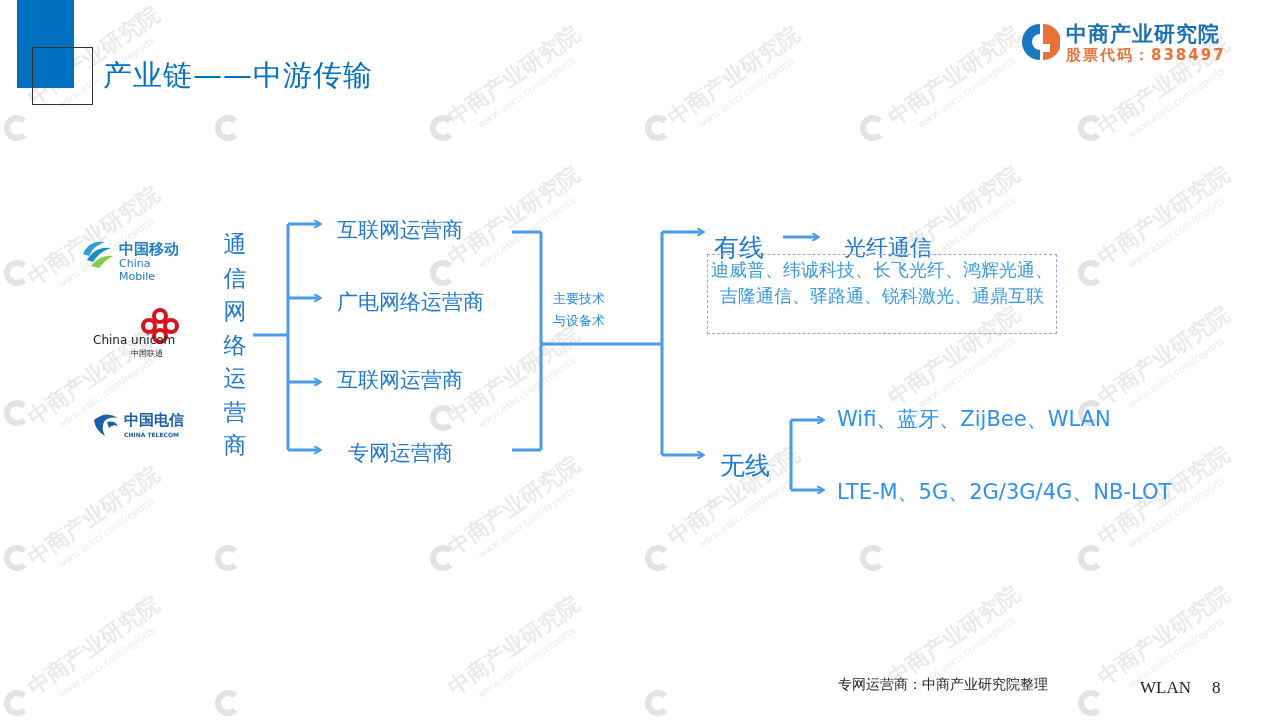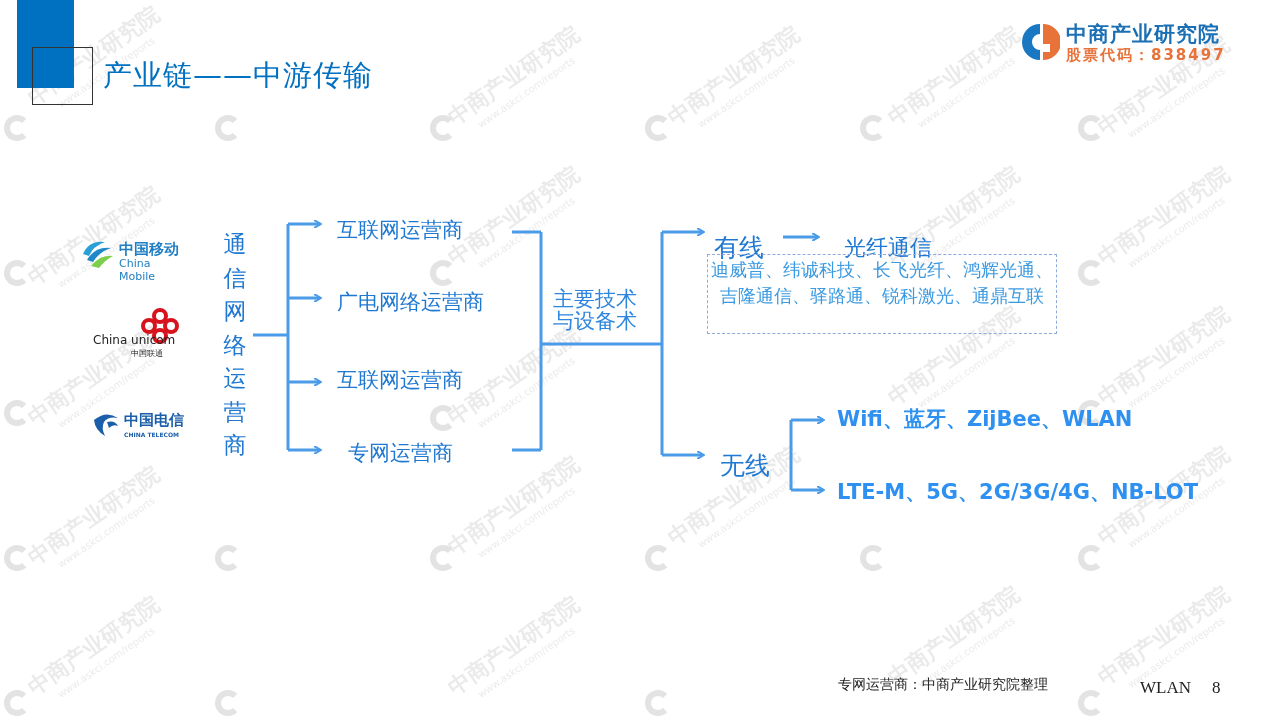--- a/index.html
+++ b/index.html
@@ -14,26 +14,26 @@
   .blue-block { left:17px; top:0; width:57px; height:88px; background:#0070c0; }
   .frame { left:32px; top:47px; width:61px; height:58px; border:1px solid #333; box-sizing:border-box; }
   .title { left:103px; top:56px; font-size:29px; color:#0070c0; letter-spacing:1px; }
   .logo { left:1020px; top:20px; width:220px; height:50px; }
   .logo-mark { position:absolute; left:0; top:2px; width:40px; height:40px; }
   .logo-name { position:absolute; left:46px; top:0; font-size:21px; color:#1a6fb5; font-weight:bold; letter-spacing:1px; }
   .logo-code { position:absolute; left:46px; top:26px; font-size:15px; color:#e8733a; font-weight:bold; letter-spacing:2px; }
   .op-logo { position:absolute; }
   .vert { left:222px; top:228px; width:26px; font-size:23px; color:#1f78d1; line-height:33.5px; text-align:center; }
   .node { position:absolute; font-size:21px; color:#1f78d1; white-space:nowrap; }
-  .tech { left:553px; top:288px; font-size:21px; color:#2e86de; line-height:22px; text-align:center; }
+  .tech { left:553px; top:288px; font-size:13px; color:#2e86de; line-height:22px; text-align:center; }
   .lbl-big { font-size:25px; color:#1f78d1;margin-top:12px; }
   .company-box { left:707px; top:254px; width:350px; height:80px; border:1px dashed #8faadc; box-sizing:border-box;
                  font-family:"DejaVu Serif","Liberation Serif",serif; font-size:18px; color:#3b9ae1; text-align:center;
                  line-height:26px; padding-top:2px; }
-  .wl { font-size:21px; font-weight:bold; color:#2e90f0; white-space:nowrap; }
+  .wl { font-size:21px; font-weight:normal; color:#2e90f0; white-space:nowrap; }
   .footer-src { left:838px; top:676px; font-size:14px; color:#222; font-family:"DejaVu Serif","Liberation Serif",serif; }
   .footer-page { left:1140px; top:678px; font-size:17px; color:#222; font-family:"Liberation Serif",serif; }
   .footer-num { left:1212px; top:678px; font-size:17px; color:#222; font-family:"Liberation Serif",serif; }
   svg.lines { position:absolute; left:0; top:0; }
 </style>
 </head>
 <body>
 
 <div>
   <div class="wm" style="left:20px;top:40px"><span>中商产业研究院</span><small>www.askci.com/reports</small></div>

